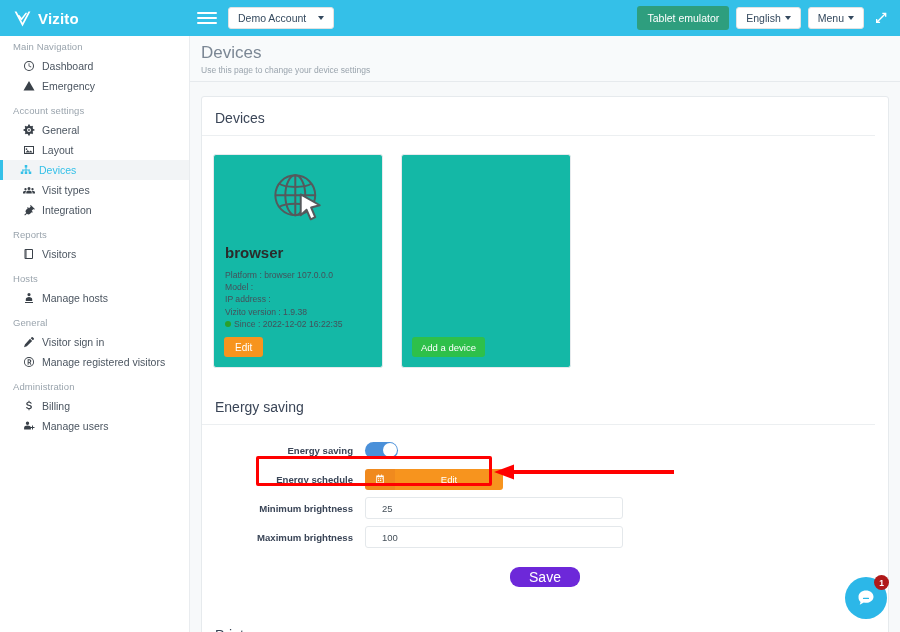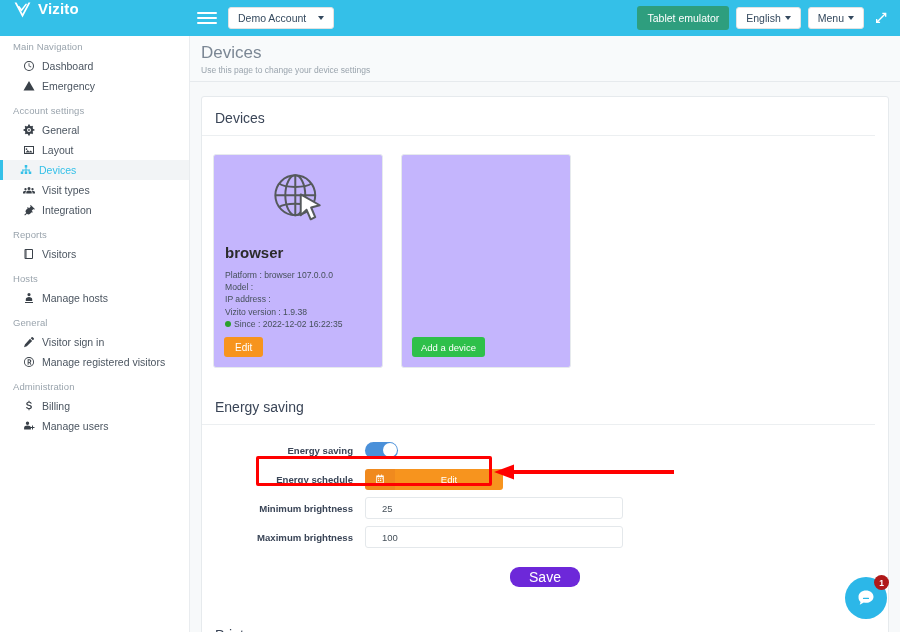--- a/index.html
+++ b/index.html
@@ -12,21 +12,21 @@
 
   
   .topbar {
     position: absolute; top: 0; left: 0;
     width: 900px; height: 36px;
     background: #34c0e8;
     display: flex; align-items: center;
   }
   .brand {
     width: 190px; height: 36px;
-    display: flex; align-items: flex-start; gap: 6px;
+    display: flex; align-items: center; gap: 6px;
     padding-left: 13px;
   }
   .brand-logo { width: 19px; height: 19px; display:block; }
   .brand-text {
     color: #ffffff; font-size: 15px; font-weight: bold;
     letter-spacing: .2px;
   }
   .hamburger {
     margin-left: 7px; width: 20px; height: 20px;
     display: flex; flex-direction: column; justify-content: center; gap: 3px;
@@ -128,21 +128,21 @@
     padding: 13px 0 9px 13px;
     margin: 0 13px 0 0;
     border-bottom: 1px solid #eceff1;
   }
 
   
   .cards { display: flex; gap: 18px; padding: 18px 0 18px 11px; }
   .card {
     width: 170px; height: 214px;
     border: 1px solid #e6eaed; border-radius: 3px;
-    background: #c4b5fd;
+    background: #14b8a6;
     position: relative;
     padding: 10px;
   }
   .card-ico { display: flex; justify-content: center; padding-top: 4px; }
   .card-name {
     font-size: 15px; font-weight: bold; color: #2b2b2b;
     margin-top: 17px; margin-left: 1px;
   }
   .card-meta { margin-top: 8px; }
   .card-meta div {

